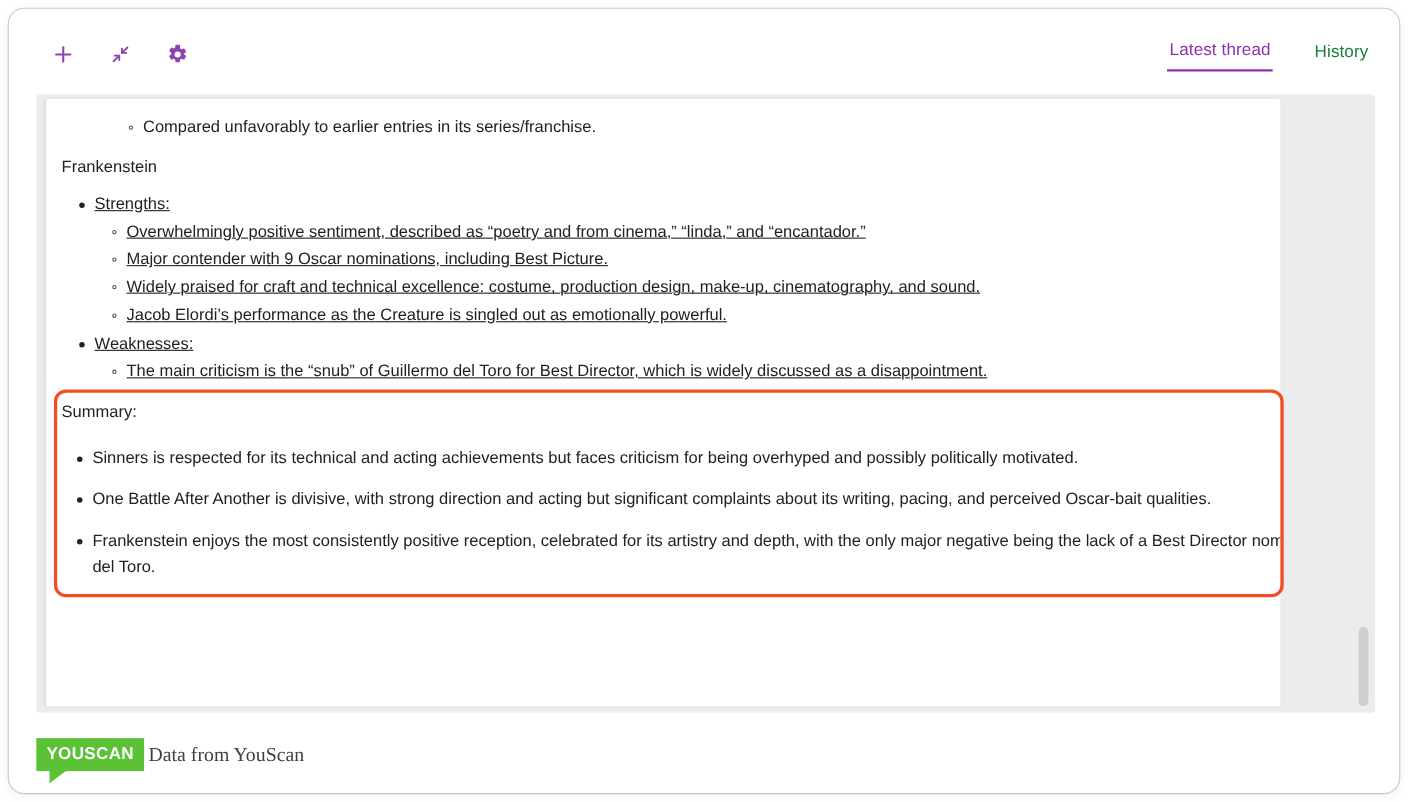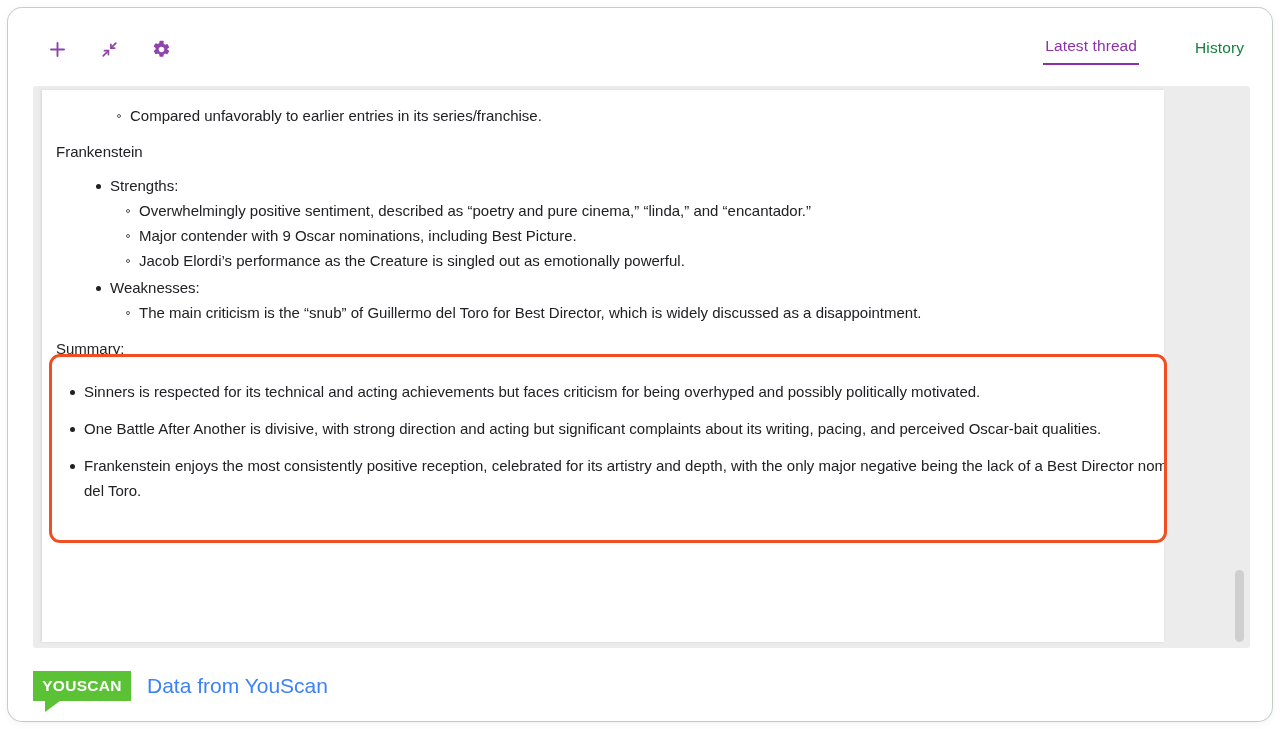--- a/index.html
+++ b/index.html
@@ -61,21 +61,21 @@
     border: none;
     background: transparent;
     padding: 0;
   }
   .tool-btn svg { display: block; }
 
   
   .tabs {
     display: flex;
     align-items: flex-end;
-    gap: 54px;
+    gap: 36px;
     margin-top: 6px;
   }
   .tab {
     font-size: 15.5px;
     color: #15803d;
     padding: 2px 2px 8px 2px;
     cursor: pointer;
     white-space: nowrap;
     letter-spacing: 0.1px;
   }
@@ -119,22 +119,23 @@
   
   .doc-inner,
   .doc-inner * {
     color: #202124;
     font-size: 15px;
     line-height: 1.62;
   }
 
   ul.lvl1 {
     margin: 9px 0 0 0;
-    padding-left: 68px;
+    padding-left: 44px;
     list-style: none;
+    text-decoration: underline;
   }
   ul.lvl1 > li {
     position: relative;
     margin: 0 0 2px 0;
   }
   ul.lvl1 > li::before {
     content: "";
     position: absolute;
     left: -14px;
     top: 10px;
@@ -230,21 +231,21 @@
     cursor: pointer;
   }
 
   
   .footer {
     position: absolute;
     left: 25px;
     bottom: 20px;
     display: flex;
     align-items: center;
-    gap: 16px;
+    gap: 4px;
   }
   .logo {
     position: relative;
     width: 98px;
     height: 30px;
     background: #5bc236;
     display: flex;
     align-items: center;
     justify-content: center;
   }
@@ -260,22 +261,23 @@
     position: absolute;
     left: 12px;
     bottom: -11px;
     width: 0;
     height: 0;
     border-left: 0 solid transparent;
     border-right: 15px solid transparent;
     border-top: 11px solid #5bc236;
   }
   .footer-caption {
-    font-size: 21px;
-    color: #3b82f6;
+    font-size: 18px;
+    color: #404040;
+    font-family: Liberation Serif, serif;
   }
 </style>
 </head>
 <body>
 
 <div class="page-card">
 
   <div class="toolbar">
     <div class="tool-left">
 
@@ -322,22 +324,23 @@
         <ul class="lvl2" style="padding-left:88px;margin-top:0;">
           <li>Compared unfavorably to earlier entries in its series/franchise.</li>
         </ul>
 
         <div class="para">Frankenstein</div>
 
         <ul class="lvl1">
           <li>
             <span>Strengths:</span>
             <ul class="lvl2">
-              <li>Overwhelmingly positive sentiment, described as “poetry and pure cinema,” “linda,” and “encantador.”</li>
+              <li>Overwhelmingly positive sentiment, described as “poetry and from cinema,” “linda,” and “encantador.”</li>
               <li>Major contender with 9 Oscar nominations, including Best Picture.</li>
+              <li>Widely praised for craft and technical excellence: costume, production design, make-up, cinematography, and sound.</li>
               <li>Jacob Elordi’s performance as the Creature is singled out as emotionally powerful.</li>
             </ul>
           </li>
           <li>
             <span>Weaknesses:</span>
             <ul class="lvl2">
               <li>The main criticism is the “snub” of Guillermo del Toro for Best Director, which is widely discussed as a disappointment.</li>
             </ul>
           </li>
         </ul>

